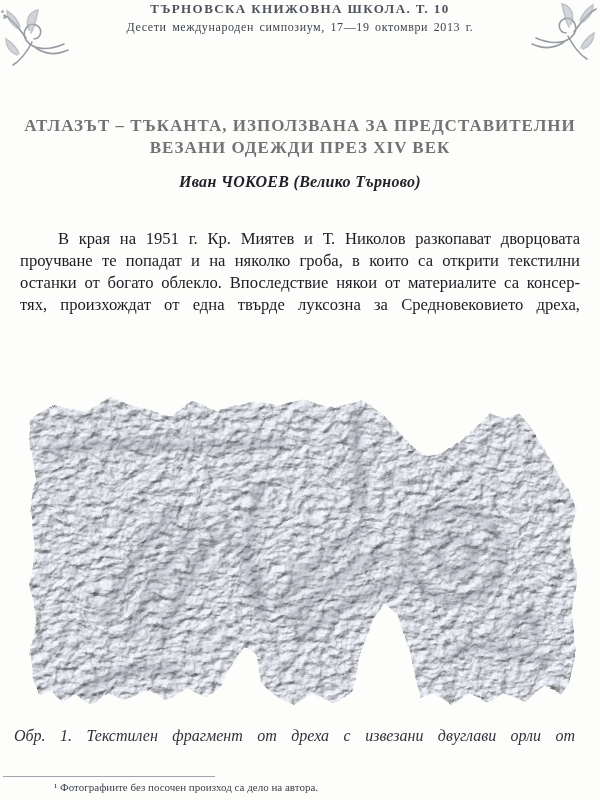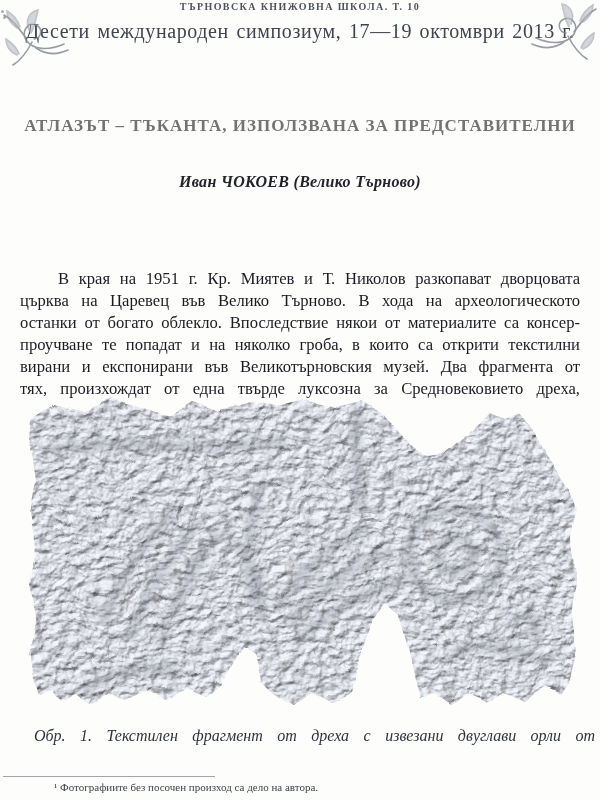--- a/index.html
+++ b/index.html
@@ -5,50 +5,50 @@
   html,body{margin:0;padding:0;background:#e8e8e6;}
   .page{
     position:relative; width:600px; height:800px; margin:0 auto;
     background:#fdfdfb; overflow:hidden;
     font-family:"Liberation Serif","DejaVu Serif",serif;
     color:#1e1f26;
   }
   
   .hdr1{
     position:absolute; top:1px; left:0; right:0; text-align:center;
-    font-size:10px; font-weight:600; letter-spacing:1.4px; color:#4d525c;
+    font-size:13px; font-weight:600; letter-spacing:1.4px; color:#4d525c;
   }
   .hdr2{
     position:absolute; top:20px; left:0; right:0; text-align:center;
-    font-size:20px; letter-spacing:0.6px; word-spacing:2px; color:#3f444e;
+    font-size:12px; letter-spacing:0.6px; word-spacing:2px; color:#3f444e;
   }
   .orn{position:absolute; opacity:0.85;}
   .orn-left{left:2px; top:8px;}
   .orn-right{right:2px; top:2px;}
   .speck{position:absolute; width:3px; height:3px; border-radius:50%; background:#6a6f78; opacity:.55;}
   
   .title{
     position:absolute; top:115px; left:10px; right:10px; text-align:center;
     font-weight:bold; font-size:17px; line-height:22px; letter-spacing:1px; color:#737373;
   }
   .author{
     position:absolute; top:173px; left:0; right:0; text-align:center;
     font-weight:bold; font-size:16px; color:#23242b; letter-spacing:0.3px;font-style:italic;
   }
   
   .bodytext{
     position:absolute; top:228px; left:20px; width:560px;
     font-size:16.6px; line-height:21.9px; color:#1b1c23;
   }
   .bline{text-align:justify; text-align-last:justify;}
-  .bline.indent{padding-left:38px;margin-top:40px;}
+  .bline.indent{padding-left:38px;}
   
   .figure{position:absolute; left:25px; top:393px; width:552px; height:318px;}
   .caption{
-    position:absolute; top:724px; left:34px; width:561px;
+    position:absolute; top:724px; left:14px; width:561px;
     font-style:italic; font-size:16px; line-height:24px; color:#2e323c;
     word-spacing:4px;
   }
   .cap1{text-align:justify; text-align-last:justify;}
   
   .fnrule{position:absolute; top:776px; left:3px; width:212px; border-top:1.5px solid #a0a5ad;}
   .footnote{
     position:absolute; top:781px; left:20px; width:560px; padding-left:34px;
     box-sizing:border-box; font-size:11px; color:#3a3f49;
   }
@@ -81,29 +81,28 @@
       <path d="M30,34 C25,44 19,52 11,57"></path>
       <path d="M15,47 C8,44 4,38 4,31 C10,35 15,40 17,46" fill="#a9aeb8" opacity="0.6"></path>
       <path d="M34,40 C44,47 55,47 66,42"></path>
     </g>
   </svg>
   <div class="speck" style="left:1px;top:10px;"></div>
   <div class="speck" style="left:3px;top:16px;"></div>
 
   <div class="title">
     <div>АТЛАЗЪТ –  ТЪКАНТА, ИЗПОЛЗВАНА ЗА ПРЕДСТАВИТЕЛНИ</div>
+    <div>ВЕЗАНИ ОДЕЖДИ ПРЕЗ XIV ВЕК</div>
   </div>
   <div class="author">Иван ЧОКОЕВ (Велико Търново)</div>
 
   <div class="bodytext">
     <div class="bline indent">В края на 1951 г. Кр. Миятев и Т. Николов разкопават дворцовата</div>
-    <div class="bline">църква на Царевец във Велико Търново. В хода на археологическото</div>
+    <div class="bline">проучване те попадат и на няколко гроба, в които са открити текстилни</div>
     <div class="bline">останки от богато облекло. Впоследствие някои от материалите са консер-</div>
-    <div class="bline">проучване те попадат и на няколко гроба, в които са открити текстилни</div>
-    <div class="bline">вирани и експонирани във Великотърновския музей. Два фрагмента от</div>
     <div class="bline">тях, произхождат от една твърде луксозна за Средновековието дреха,</div>
   </div>
 
   <div class="figure">
     <svg width="552" height="318" viewBox="0 0 552 318">
       <defs>
         <filter id="fab" x="-4%" y="-4%" width="108%" height="108%" color-interpolation-filters="sRGB">
           <feTurbulence type="fractalNoise" baseFrequency="0.085 0.12" numOctaves="3" seed="11" result="fine"></feTurbulence>
           <feDiffuseLighting in="fine" lighting-color="#e9ecf3" surfaceScale="2.8" diffuseConstant="1.05" result="lit">
             <feDistantLight azimuth="230" elevation="60"></feDistantLight>

